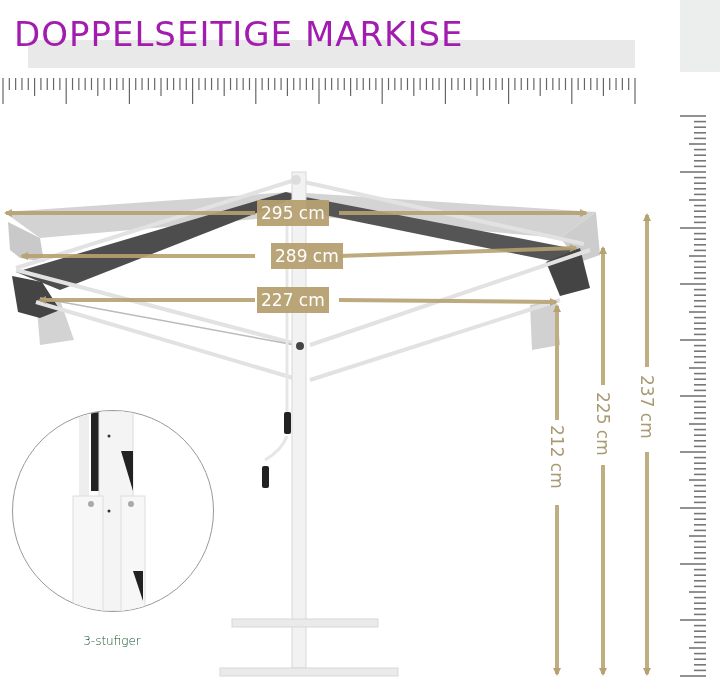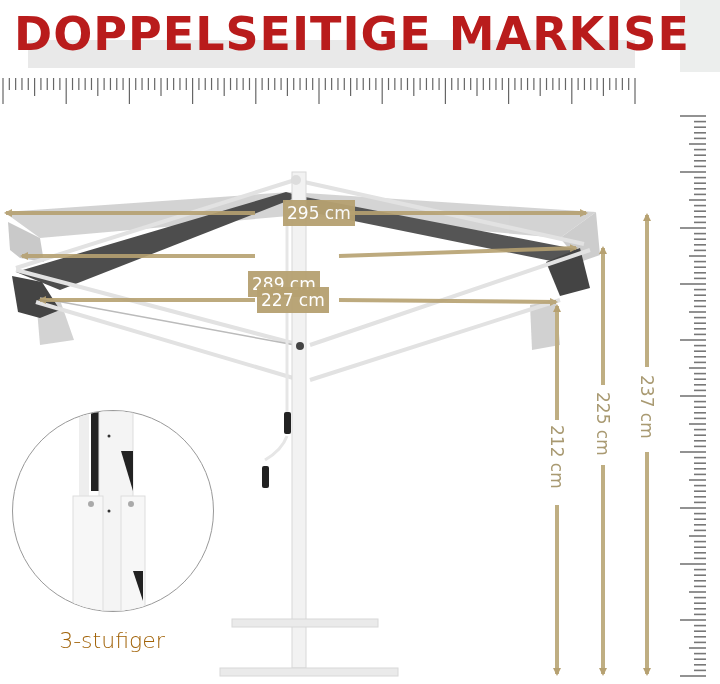--- a/index.html
+++ b/index.html
@@ -1,23 +1,23 @@
 <!DOCTYPE html>
 <html><head>
 <meta charset="utf-8">
 <style>
   html,body{margin:0;padding:0;background:#fff;}
   body{width:720px;height:684px;position:relative;overflow:hidden;font-family:"Liberation Sans",sans-serif;}
   .title-band{position:absolute;left:28px;top:40px;width:607px;height:28px;background:#e9e9e9;}
   .corner-tab{position:absolute;left:680px;top:0;width:40px;height:72px;background:#eceeed;}
-  .title{position:absolute;left:14px;top:4px;font-family:"DejaVu Sans",sans-serif;font-weight:bold;font-size:46px;letter-spacing:1px;color:#b91c1c;line-height:60px;white-space:nowrap;}
+  .title{position:absolute;left:14px;top:4px;font-family:"DejaVu Sans",sans-serif;font-weight:normal;font-size:34px;letter-spacing:1px;color:#a21caf;line-height:60px;white-space:nowrap;}
   svg.scene{position:absolute;left:0;top:0;}
   .dim-label{position:absolute;background:#b6a171;color:#fff;font-family:"DejaVu Sans",sans-serif;font-size:17px;line-height:26px;height:26px;padding:0 4px;white-space:nowrap;opacity:.95;}
   .vlabel{position:absolute;color:#a99a72;font-family:"DejaVu Sans",sans-serif;font-size:17px;white-space:nowrap;transform:rotate(90deg);transform-origin:left top;}
-  .caption{position:absolute;left:8px;top:628px;width:208px;text-align:center;font-family:"DejaVu Sans",sans-serif;font-size:22px;line-height:26px;color:#a16207;font-weight:300;}
+  .caption{position:absolute;left:8px;top:628px;width:208px;text-align:center;font-family:"DejaVu Sans",sans-serif;font-size:12px;line-height:26px;color:#14532d;font-weight:300;}
   .inset{position:absolute;left:12px;top:410px;width:200px;height:200px;border-radius:50%;border:1px solid #999;overflow:hidden;background:#fff;}
 </style>
 </head>
 <body>
 
 <div class="title-band"></div>
 <div class="corner-tab"></div>
 <div class="title">DOPPELSEITIGE MARKISE</div>
 
 <svg class="scene" width="720" height="684" viewBox="0 0 720 684">
@@ -293,22 +293,22 @@
   <g stroke="#bfae82" stroke-width="4">
     <line x1="557" y1="420" x2="557" y2="306" marker-end="url(#ah)"></line>
     <line x1="557" y1="505" x2="557" y2="674" marker-end="url(#ah)"></line>
     <line x1="603" y1="385" x2="603" y2="248" marker-end="url(#ah)"></line>
     <line x1="603" y1="465" x2="603" y2="674" marker-end="url(#ah)"></line>
     <line x1="647" y1="367" x2="647" y2="215" marker-end="url(#ah)"></line>
     <line x1="647" y1="452" x2="647" y2="674" marker-end="url(#ah)"></line>
   </g>
 </svg>
 
-<div class="dim-label" style="left:257px;top:200px;margin-left:26px;">295 cm</div>
-<div class="dim-label" style="left:248px;top:243px;margin-top:28px;">289 cm</div>
+<div class="dim-label" style="left:257px;top:200px;">295 cm</div>
+<div class="dim-label" style="left:271px;top:243px;">289 cm</div>
 <div class="dim-label" style="left:257px;top:287px;">227 cm</div>
 
 <div class="vlabel" style="left:567px;top:425px;">212 cm</div>
 <div class="vlabel" style="left:613px;top:392px;">225 cm</div>
 <div class="vlabel" style="left:657px;top:375px;">237 cm</div>
 
 <div class="inset">
   <svg width="200" height="200" viewBox="0 0 200 200">
     <rect x="66" y="0" width="10" height="200" fill="#eee"></rect>
     <rect x="78" y="0" width="8" height="80" fill="#222"></rect>

